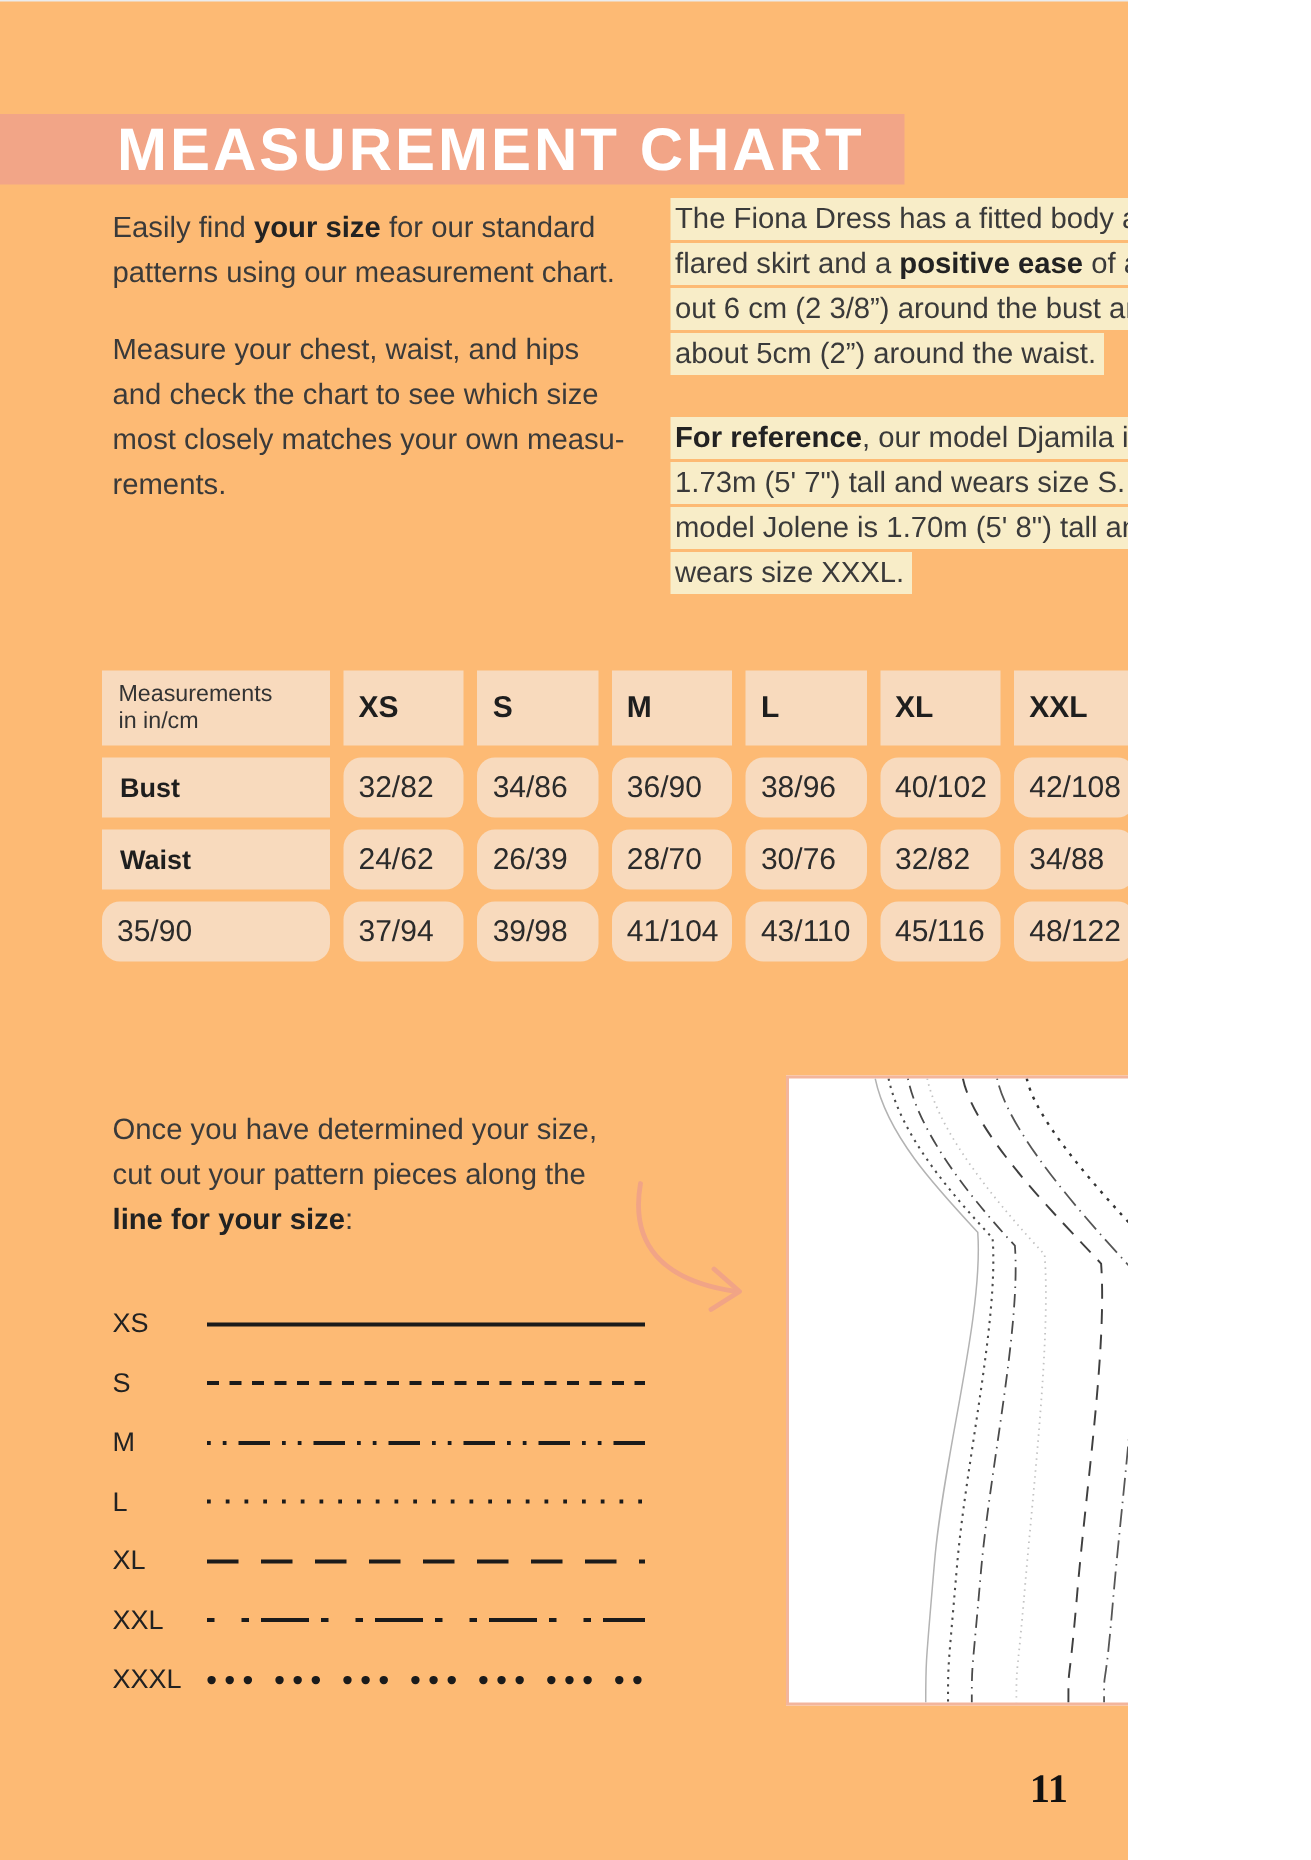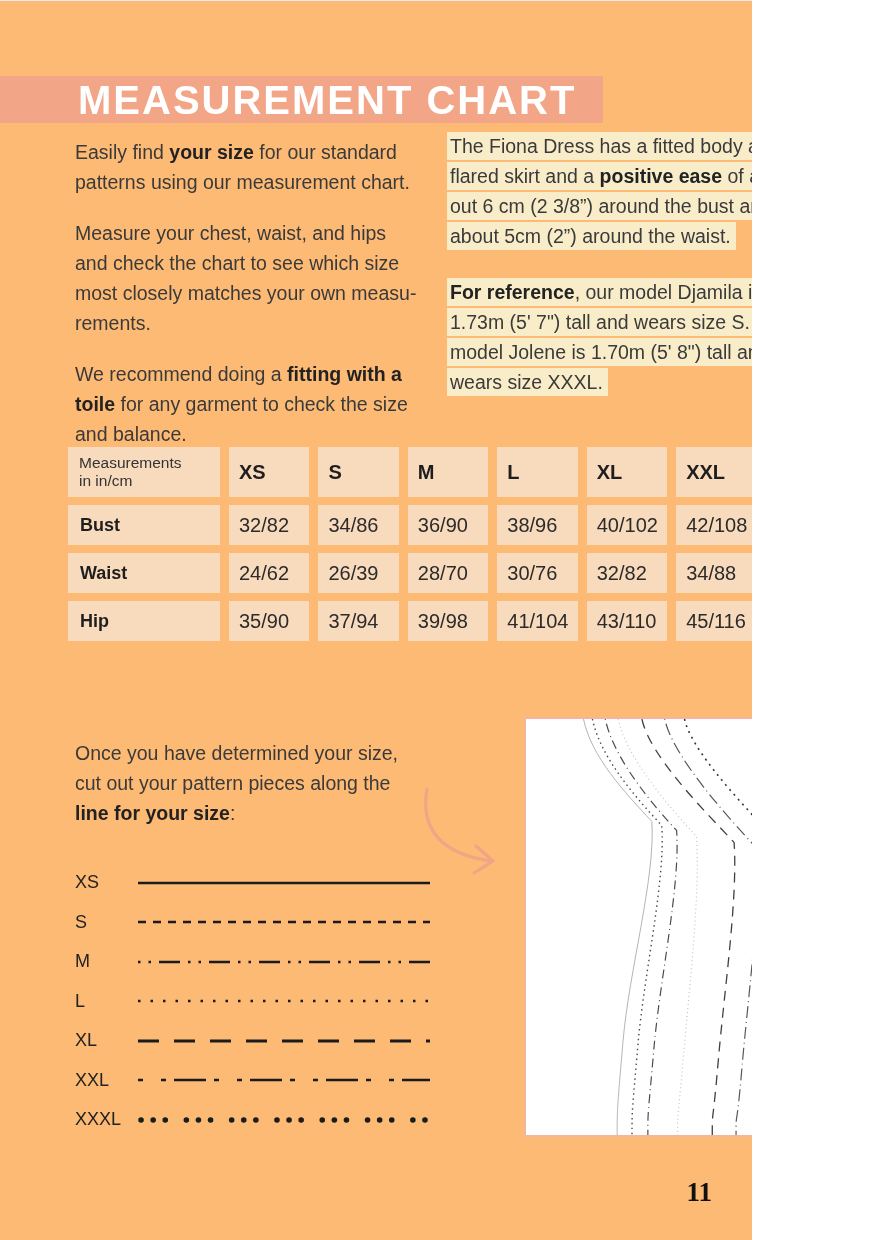--- a/index.html
+++ b/index.html
@@ -33,21 +33,21 @@
   .chart{
     position:absolute;left:68px;top:446px;width:778px;
     display:grid;grid-template-columns:152px repeat(7,1fr);
     grid-template-rows:50px 40px 40px 40px;column-gap:9px;row-gap:8px;
   }
   .cell{background:#f8dabd;display:flex;align-items:center;}
   .corner{flex-direction:column;align-items:flex-start;justify-content:center;
     padding-left:11px;font-size:15.5px;line-height:18px;color:#333;}
   .size-h{font-weight:bold;font-size:20px;padding-left:10px;color:#1e1e1e;}
   .row-l{font-weight:bold;font-size:18px;padding-left:12px;color:#1e1e1e;}
-  .val{font-size:20px;padding-left:10px;color:#2b2b2b;}
+  .val{font-size:20px;padding-left:10px;color:#2b2b2b;border-radius:12px;}
   
   .cut-text{left:75px;top:737px;width:385px;}
   .legend{position:absolute;left:75px;top:862px;}
   .legend-row{display:flex;align-items:center;height:39.5px;}
   .legend-label{width:62px;font-size:18px;color:#222;}
   .legend-line{display:block;}
   .legend-line line{stroke:#1b1b1b;stroke-width:2.6;fill:none;}
   .legend-line.w-xl line{stroke-width:2.8;}
   .legend-line.dots line{stroke-width:5.5;stroke-linecap:round;}
   
@@ -72,23 +72,20 @@
     <h1>MEASUREMENT CHART</h1>
   </header>
 
   <section class="col intro-left">
     <p><span>Easily find </span><b>your size</b><span> for our standard
 patterns using our measurement chart.</span></p>
     <p>Measure your chest, waist, and hips
 and check the chart to see which size
 most closely matches your own measu-
 rements.</p>
-    <p><span>We recommend doing a </span><b>fitting with a
-toile</b><span> for any garment to check the size
-and balance.</span></p>
   </section>
 
   <section class="col intro-right">
     <p><span class="hl"><span>The Fiona Dress has a fitted body and
 flared skirt and a </span><b>positive ease</b><span> of ab-
 out 6 cm (2 3/8”) around the bust and
 about 5cm (2”) around the waist.</span></span></p>
     <p><span class="hl"><b>For reference</b><span>, our model Djamila is
 1.73m (5' 7") tall and wears size S. Our
 model Jolene is 1.70m (5' 8") tall and
@@ -119,21 +116,20 @@
 
     <div class="cell row-l">Waist</div>
     <div class="cell val">24/62</div>
     <div class="cell val">26/39</div>
     <div class="cell val">28/70</div>
     <div class="cell val">30/76</div>
     <div class="cell val">32/82</div>
     <div class="cell val">34/88</div>
     <div class="cell val">38/96</div>
 
-    <div class="cell row-l">Hip</div>
     <div class="cell val">35/90</div>
     <div class="cell val">37/94</div>
     <div class="cell val">39/98</div>
     <div class="cell val">41/104</div>
     <div class="cell val">43/110</div>
     <div class="cell val">45/116</div>
     <div class="cell val">48/122</div>
   </section>
 
   <section class="col cut-text">

